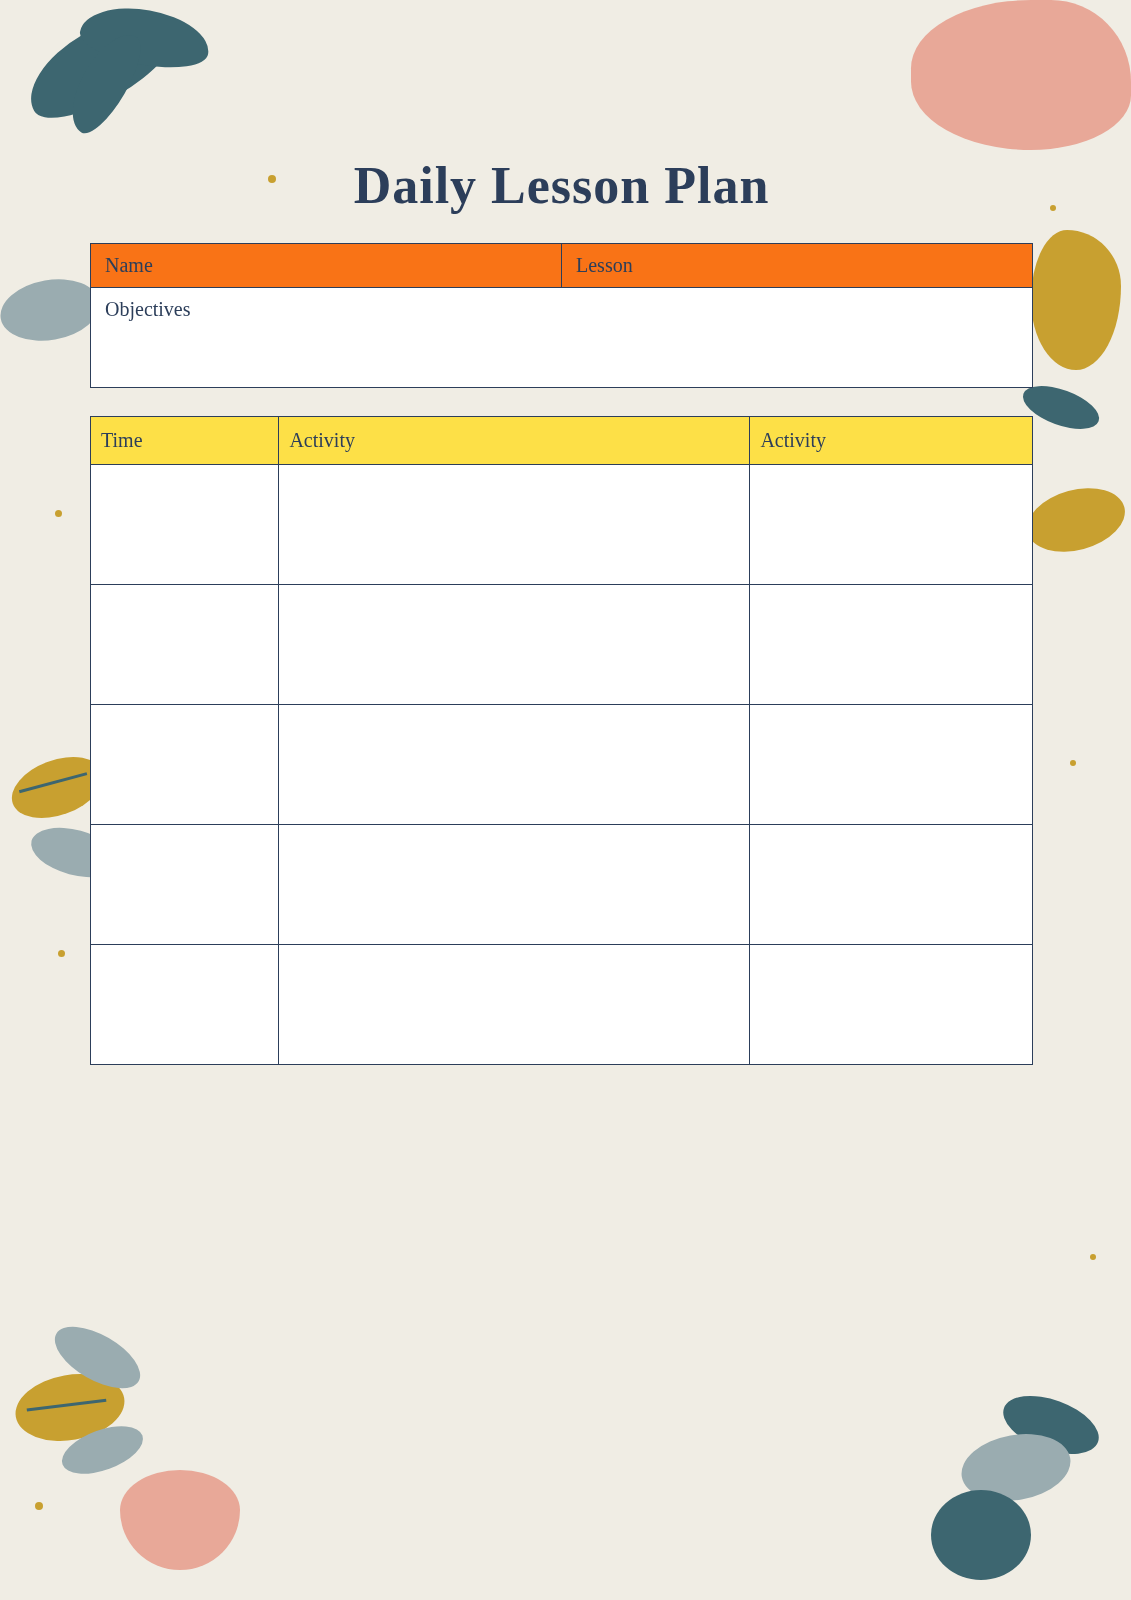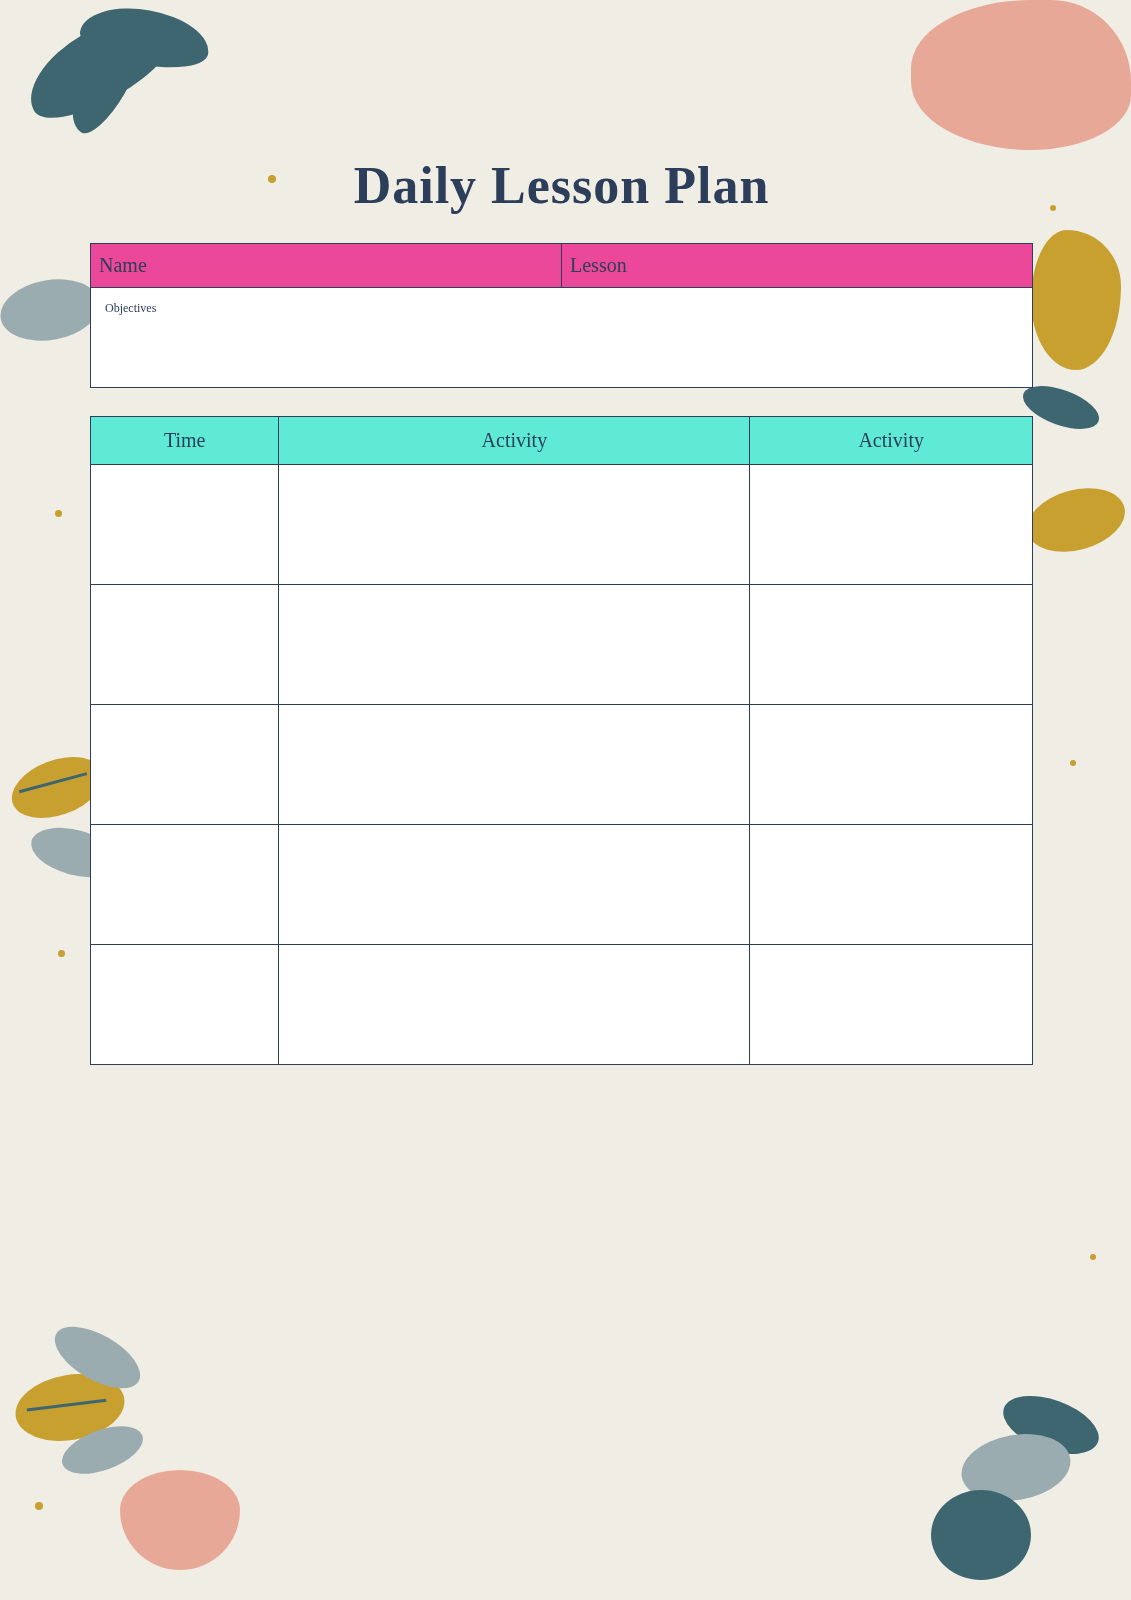--- a/index.html
+++ b/index.html
@@ -251,55 +251,55 @@
     }
 
     .form-grid {
       width: 100%;
       border-collapse: collapse;
       margin-bottom: 0;
     }
 
     .form-grid td {
       border: 1.5px solid #2c3e5a;
-      padding: 10px 8px;
+      padding: 10px 14px;
       font-size: 20px;
       color: #2c3e5a;
-      background: #ec4899;
+      background: #f97316;
       width: 50%;
     }
 
     .objectives-box {
       width: 100%;
       border: 1.5px solid #2c3e5a;
       border-top: none;
       background: white;
       padding: 10px 14px;
       min-height: 100px;
     }
 
     .objectives-label {
-      font-size: 12px;
+      font-size: 20px;
       color: #2c3e5a;
     }
 
     .schedule-table {
       width: 100%;
       border-collapse: collapse;
       margin-top: 28px;
     }
 
     .schedule-table th {
       border: 1.5px solid #2c3e5a;
       padding: 12px 10px;
       font-size: 20px;
       color: #2c3e5a;
       font-weight: normal;
-      text-align: center;
-      background: #5eead4;
+      text-align: left;
+      background: #fde047;
     }
 
     .schedule-table td {
       border: 1.5px solid #2c3e5a;
       padding: 0;
       background: white;
       height: 120px;
     }
 
     .schedule-table th:nth-child(1),

